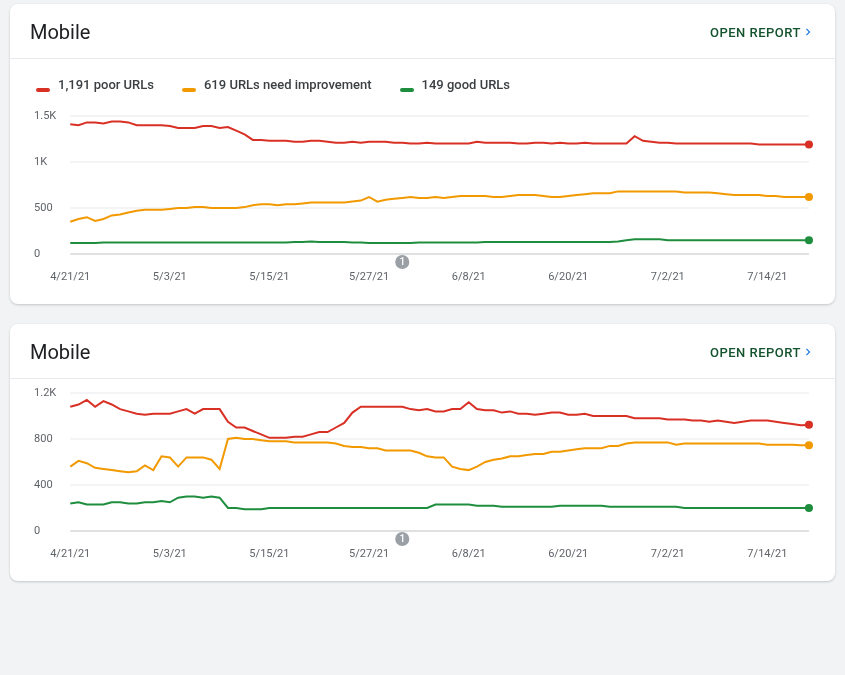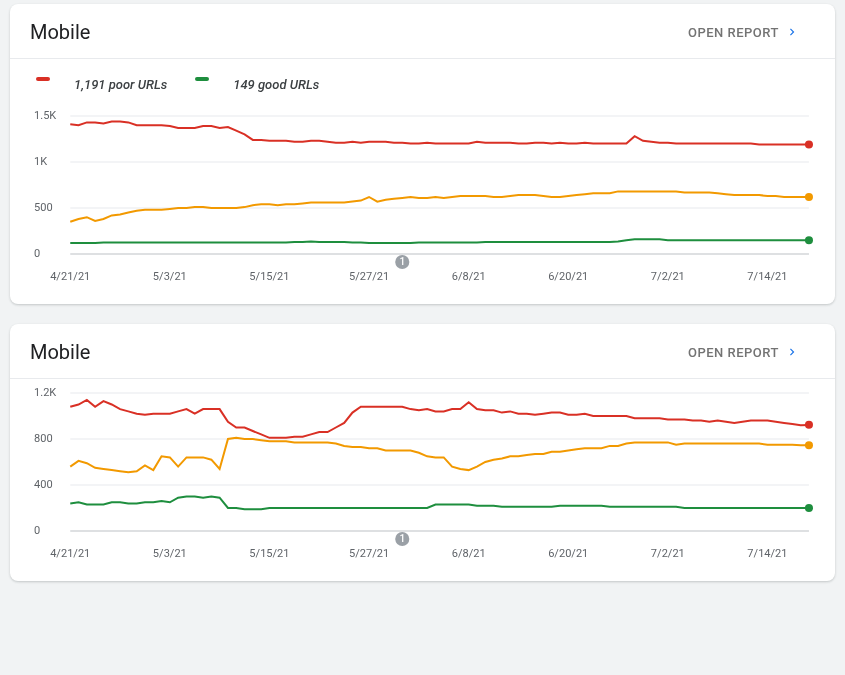--- a/index.html
+++ b/index.html
@@ -17,55 +17,53 @@
       background: #fff;
       border-radius: 8px;
       box-shadow: 0 1px 2px rgba(60,64,67,0.15), 0 1px 3px rgba(60,64,67,0.1);
       margin-bottom: 20px;
       padding: 0;
     }
     .card-header {
       display: flex;
       justify-content: space-between;
       align-items: center;
-      padding: 16px 36px 14px 20px;
+      padding: 16px 20px 14px 20px;
       border-bottom: 1px solid #e8eaed;
     }
     .card-title {
       font-size: 20px;
       font-weight: 400;
       color: #202124;
     }
     .open-report {
       display: inline-flex;
       align-items: center;
-      gap: 6px;
-      color: #737373;
+      color: #14532d;
       font-size: 13px;
       font-weight: 500;
       letter-spacing: 0.5px;
       cursor: pointer;
     }
     .open-report svg {
       width: 14px;
       height: 14px;
     }
     .legend {
       display: flex;
       gap: 28px;
       padding: 18px 20px 10px 26px;
     }
     .legend-item {
       display: flex;
-      align-items: flex-start;
-      gap: 24px;
+      align-items: flex-end;
+      gap: 8px;
       font-size: 13px;
       color: #3c4043;
       font-weight: 500;
-      font-style: italic;
     }
     .legend-swatch {
       width: 14px;
       height: 4px;
       border-radius: 2px;
     }
     .chart-wrap {
       position: relative;
       padding: 4px 20px 18px 20px;
     }
@@ -120,20 +118,24 @@
         <span>OPEN REPORT</span>
         <svg viewBox="0 0 24 24" fill="#1a73e8">
             <path d="M8.59 16.59L13.17 12 8.59 7.41 10 6l6 6-6 6-1.41-1.41z"></path>
           </svg>
       </div>
     </div>
     <div class="legend">
       <div class="legend-item">
         <span class="legend-swatch" style="background:#d93025"></span>
         <span>1,191 poor URLs</span>
+      </div>
+      <div class="legend-item">
+        <span class="legend-swatch" style="background:#f29900"></span>
+        <span>619 URLs need improvement</span>
       </div>
       <div class="legend-item">
         <span class="legend-swatch" style="background:#1e8e3e"></span>
         <span>149 good URLs</span>
       </div>
     </div>
     <div class="chart-wrap">
       <svg class="chart-svg" viewBox="0 0 780 180" preserveAspectRatio="none">
           <line class="axis-line" x1="40" y1="148" x2="774" y2="148"></line>
           <text class="y-tick-label" x="4" y="151">0</text>

